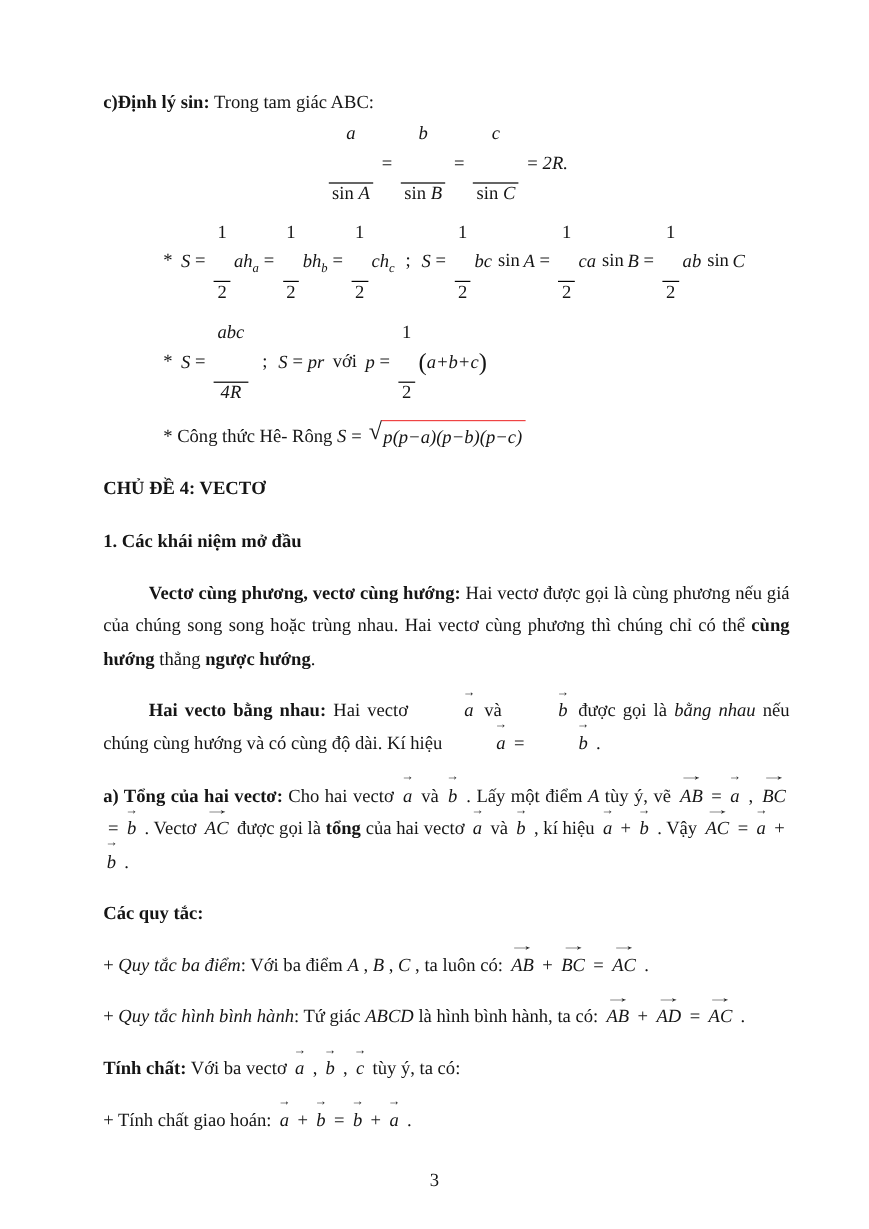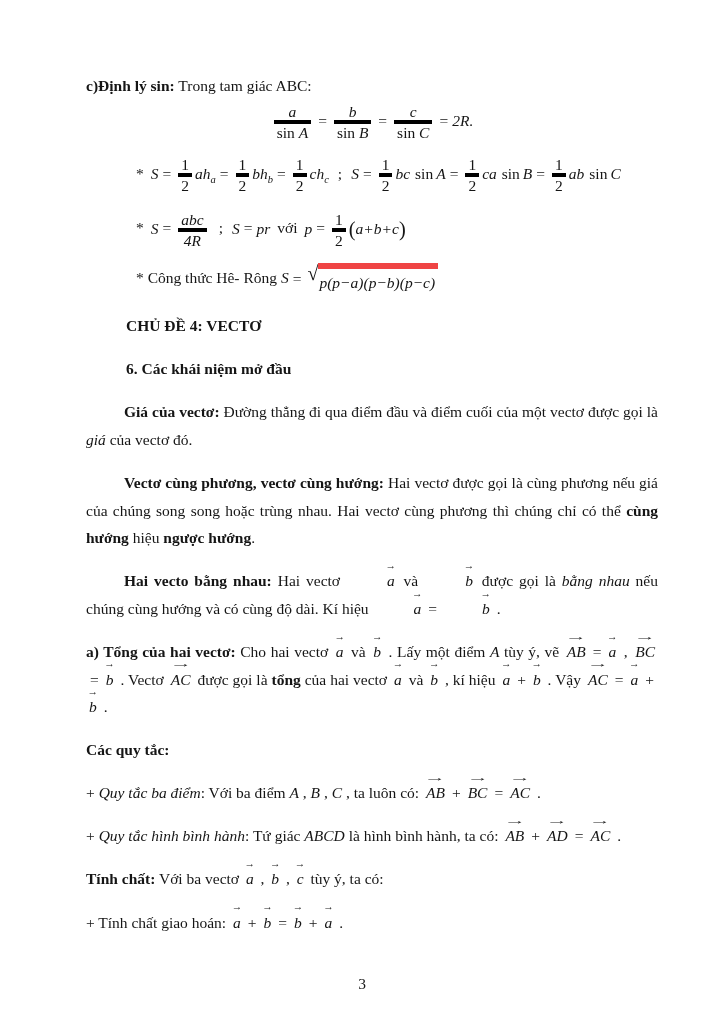--- a/index.html
+++ b/index.html
@@ -8,42 +8,42 @@
     font-family:"Liberation Serif","DejaVu Serif",serif;
     font-size:15.5px;line-height:1.78;
     padding:56px 66px 0 86px;box-sizing:border-box;
     position:relative;overflow:hidden;border-radius:17px;
   }
   .para{text-align:justify;}
   .b{font-weight:bold;}
   .it{font-style:italic;}
   .ind{text-indent:38px;}
   .mb2{margin-bottom:2px;}
-  .mb8{margin-bottom:8px;margin-left:40px;}
+  .mb8{margin-bottom:8px;}
   .mb10{margin-bottom:10px;}
   .mb12{margin-bottom:12px;}
   .formula{white-space:nowrap;}
   .center{text-align:center;}
   .findent{margin-left:50px;}
   .op{font-style:normal;margin:0 4px;}
   .fn{font-style:normal;margin:0 3px 0 5px;}
   .star{margin-right:7px;}
   .semi{font-style:normal;margin:0 9px;}
   .voi{font-style:normal;margin:0 7px;}
   .frac{display:inline-block;vertical-align:middle;text-align:center;line-height:1.12;margin:2px 3px;}
   .frac .num{display:block;padding:0 3px;}
-  .frac .den{display:block;border-top:4px solid #000000;padding:0 3px;}
+  .frac .den{display:block;border-top:1px solid #000000;padding:0 3px;margin-top:32px;}
   .vec{position:relative;display:inline-block;font-style:italic;margin:0 3px;}
   .vec .arr{position:absolute;top:-0.60em;left:50%;transform:translateX(-50%);font-size:0.68em;font-style:normal;line-height:1;}
   .vec.wide .arr{transform:translateX(-50%) scaleX(2.1);}
   sub{font-size:0.68em;}
   .bigp{font-size:1.32em;font-style:normal;vertical-align:-0.09em;line-height:1;}
   .sqrt{display:inline-flex;align-items:stretch;vertical-align:middle;margin-left:2px;}
   .sqrt .rad{font-size:1.3em;line-height:1.05;font-style:normal;align-self:flex-start;}
-  .sqrt .bdy{border-top:6px solid #ef4444;padding:0 3px 0 1px;display:flex;align-items:center;font-style:italic;}
+  .sqrt .bdy{border-top:1px solid #ef4444;padding:0 3px 0 1px;display:flex;align-items:center;font-style:italic;}
   .pageno{position:absolute;left:0;right:0;bottom:26px;text-align:center;}
 </style>
 </head>
 <body>
 
 <div class="page">
 
   <p class="para mb2"><span class="b">c)Định lý sin:</span><span> Trong tam giác ABC:</span></p>
 
   <div class="formula center mb10"><span class="frac"><span class="num it">a</span><span class="den"><span>sin</span> <span class="it">A</span></span></span><span class="op">=</span><span class="frac"><span class="num it">b</span><span class="den"><span>sin</span> <span class="it">B</span></span></span><span class="op">=</span><span class="frac"><span class="num it">c</span><span class="den"><span>sin</span> <span class="it">C</span></span></span><span class="op">=</span><span class="it">2R.</span></div>
@@ -53,25 +53,24 @@
 
   <div class="formula findent mb12"><span class="star">*</span><span class="it">S</span><span class="op">=</span><span class="frac"><span class="num it">abc</span><span class="den it">4R</span></span><span class="semi">;</span><span class="it">S</span><span class="op">=</span><span class="it">pr</span><span class="voi">với</span><span class="it">p</span><span class="op">=</span><span class="frac"><span class="num">1</span><span class="den">2</span></span><span class="bigp">(</span><span class="it">a+b+c</span><span class="bigp">)</span></div>
 
   <div class="formula findent mb10"><span>* Công thức Hê- Rông </span><span class="it">S</span><span class="op">=</span><span class="sqrt">
         <span class="rad">√</span>
         <span class="bdy">p(p−a)(p−b)(p−c)</span>
       </span></div>
 
   <p class="para b mb8">CHỦ ĐỀ 4: VECTƠ</p>
 
-  <p class="para b mb8">6. Các khái niệm mở đầu</p>
+  <p class="para b mb8">1. Các khái niệm mở đầu</p>
 
-  <p class="para ind mb2"><span class="b">Giá của vectơ:</span><span> Đường thẳng đi qua điểm đầu và điểm cuối của một vectơ được gọi là </span><span class="it">giá</span><span> của vectơ đó.</span></p>
 
-  <p class="para ind mb2"><span class="b">Vectơ cùng phương, vectơ cùng hướng:</span><span> Hai vectơ được gọi là cùng phương nếu giá của chúng song song hoặc trùng nhau. Hai vectơ cùng phương thì chúng chỉ có thể </span><span class="b">cùng hướng</span><span> hiệu </span><span class="b">ngược hướng</span><span>.</span></p>
+  <p class="para ind mb2"><span class="b">Vectơ cùng phương, vectơ cùng hướng:</span><span> Hai vectơ được gọi là cùng phương nếu giá của chúng song song hoặc trùng nhau. Hai vectơ cùng phương thì chúng chỉ có thể </span><span class="b">cùng hướng</span><span> thẳng </span><span class="b">ngược hướng</span><span>.</span></p>
 
   <p class="para ind mb10"><span class="b">Hai vecto bằng nhau:</span><span> Hai vectơ </span><span class="vec"><span class="arr">→</span><span class="vl">a</span></span><span> và </span><span class="vec"><span class="arr">→</span><span class="vl">b</span></span><span> được gọi là </span><span class="it">bằng nhau</span><span> nếu chúng cùng hướng và có cùng độ dài.  Kí hiệu </span><span class="vec"><span class="arr">→</span><span class="vl">a</span></span><span class="op">=</span><span class="vec"><span class="arr">→</span><span class="vl">b</span></span><span> .</span></p>
 
 
   <p class="para mb2"><span class="b">a) Tổng của hai vectơ:</span><span> Cho hai vectơ </span><span class="vec"><span class="arr">→</span><span class="vl">a</span></span><span> và </span><span class="vec"><span class="arr">→</span><span class="vl">b</span></span><span> . Lấy một điểm </span><span class="it">A</span><span> tùy ý, vẽ </span><span class="vec wide"><span class="arr">→</span><span class="vl">AB</span></span><span class="op">=</span><span class="vec"><span class="arr">→</span><span class="vl">a</span></span><span> , </span><span class="vec wide"><span class="arr">→</span><span class="vl">BC</span></span><span class="op">=</span><span class="vec"><span class="arr">→</span><span class="vl">b</span></span><span> . Vectơ </span><span class="vec wide"><span class="arr">→</span><span class="vl">AC</span></span><span> được gọi là </span><span class="b">tổng</span><span> của hai vectơ </span><span class="vec"><span class="arr">→</span><span class="vl">a</span></span><span> và </span><span class="vec"><span class="arr">→</span><span class="vl">b</span></span><span> , kí hiệu </span><span class="vec"><span class="arr">→</span><span class="vl">a</span></span><span class="op">+</span><span class="vec"><span class="arr">→</span><span class="vl">b</span></span><span> . Vậy </span><span class="vec wide"><span class="arr">→</span><span class="vl">AC</span></span><span class="op">=</span><span class="vec"><span class="arr">→</span><span class="vl">a</span></span><span class="op">+</span><span class="vec"><span class="arr">→</span><span class="vl">b</span></span><span> .</span></p>
 
   <p class="para b mb2">Các quy tắc:</p>
 
   <p class="para mb2"><span>+ </span><span class="it">Quy tắc ba điểm</span><span>: Với ba điểm </span><span class="it">A</span><span> , </span><span class="it">B</span><span> , </span><span class="it">C</span><span> , ta luôn có: </span><span class="vec wide"><span class="arr">→</span><span class="vl">AB</span></span><span class="op">+</span><span class="vec wide"><span class="arr">→</span><span class="vl">BC</span></span><span class="op">=</span><span class="vec wide"><span class="arr">→</span><span class="vl">AC</span></span><span> .</span></p>
 

